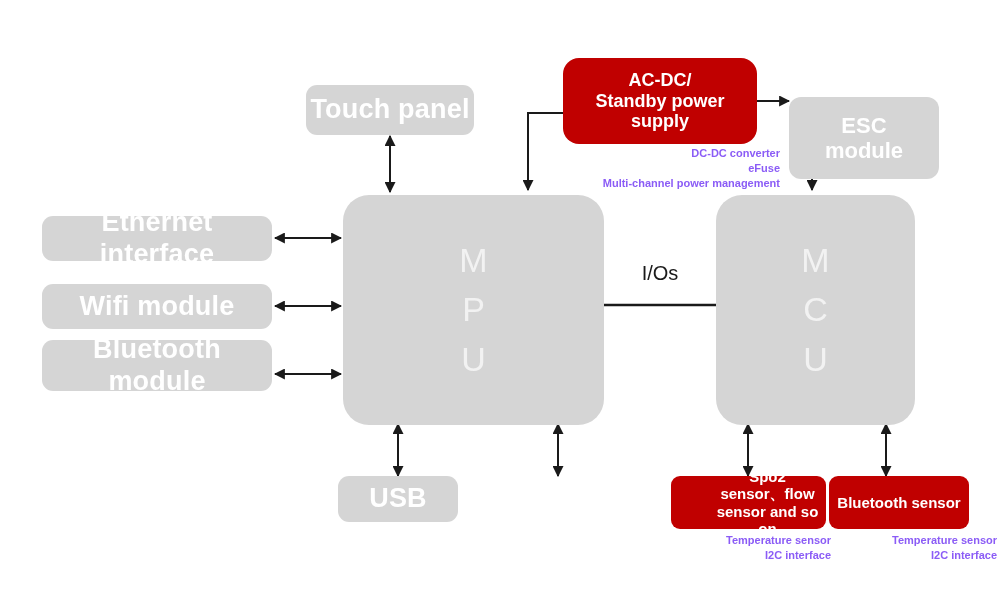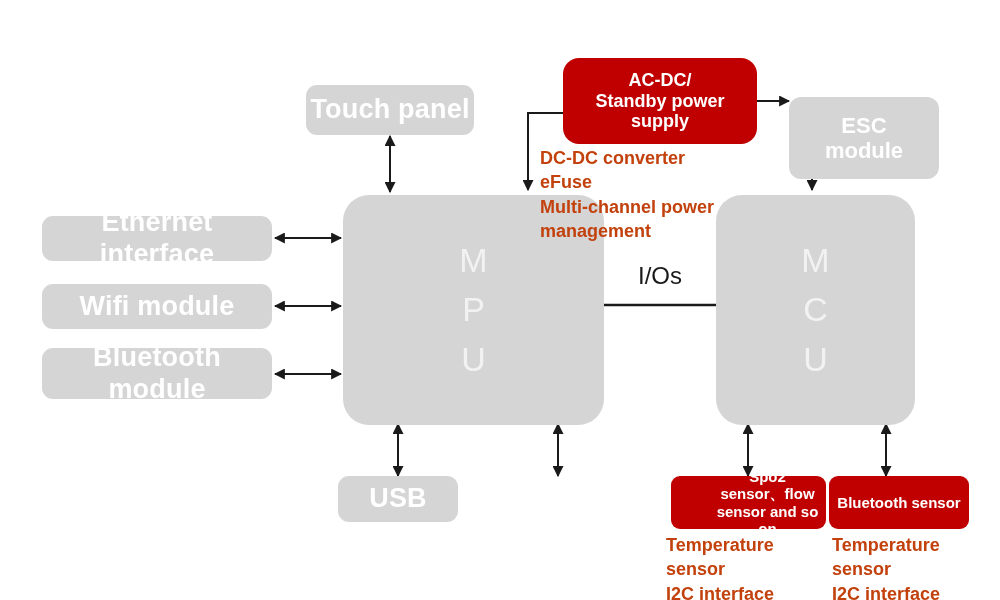--- a/index.html
+++ b/index.html
@@ -51,31 +51,31 @@
     flex-direction: column;
     align-items: center;
     justify-content: center;
     font-size: 34px;
     color: #f2f2f2;
     font-weight: normal;
     line-height: 1.45;
   }
   .caption {
     position: absolute;
-    color: #c2410c;
-    font-size: 18px;
-    text-align: left;
+    color: #8b5cf6;
+    font-size: 11px;
+    text-align: right;
     line-height: 1.35;
     font-weight: bold;
     white-space: pre-line;
   }
   .edge-label {
     position: absolute;
     color: #1a1a1a;
-    font-size: 24px;
+    font-size: 20px;
     font-weight: normal;
     text-align: center;
   }
   svg.wires {
     position: absolute;
     left: 0;
     top: 0;
     width: 1000px;
     height: 600px;
     pointer-events: none;
@@ -133,21 +133,21 @@
   </div>
 
   <div class="node gray pill" style="left:42px; top:216px; width:230px; height:45px;">
     <span>Ethernet interface</span>
   </div>
 
   <div class="node gray pill" style="left:42px; top:284px; width:230px; height:45px;">
     <span>Wifi module</span>
   </div>
 
-  <div class="node gray pill" style="left:42px; top:348px; width:230px; height:51px;">
+  <div class="node gray pill" style="left:42px; top:340px; width:230px; height:51px;">
     <span>Bluetooth module</span>
   </div>
 
   <div class="node gray proc" style="left:343px; top:195px; width:261px; height:230px;">
     <span class="stack">
       <span>M</span>
       <span>P</span>
       <span>U</span>
     </span>
   </div>

